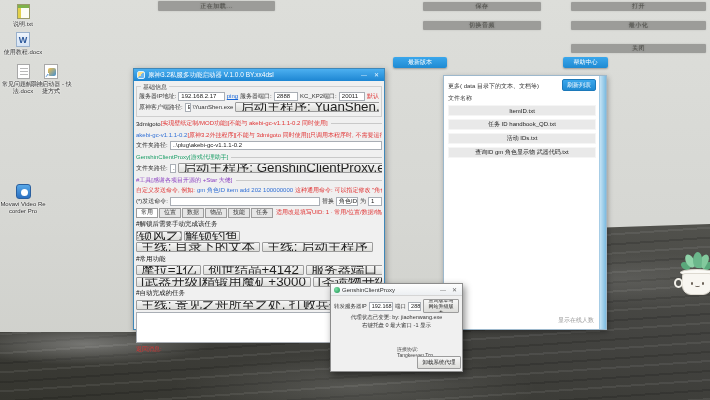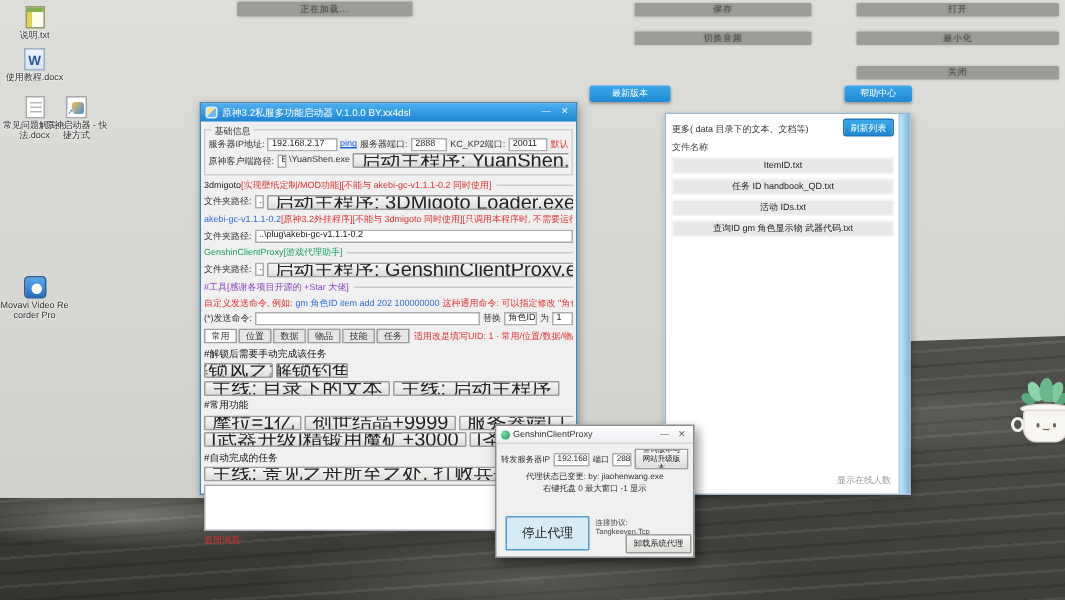--- a/index.html
+++ b/index.html
@@ -195,25 +195,20 @@
         <span class="inp" style="width:98px">E:\Grasscutter32\YuanShen.3.2.0(YuanShen.3.2.0</span>
         <span class="lbl">\YuanShen.exe</span>
         <button class="btn">启动主程序: YuanShen.exe</button>
       </div>
     </div>
 
     <div class="sep">
       <span class="t-dark">3dmigoto</span>
       <span class="t-red">[实现壁纸定制/MOD功能][不能与 akebi-gc-v1.1.1-0.2 同时使用]</span>
     </div>
-    <div class="row">
-      <span class="lbl">文件夹路径:</span>
-      <span class="inp" style="flex:1">..\plug\3dmigoto</span>
-      <button class="btn">启动主程序: 3DMigoto Loader.exe</button>
-    </div>
 
     <div class="sep">
       <span class="t-blue">akebi-gc-v1.1.1-0.2</span>
       <span class="t-red">[原神3.2外挂程序][不能与 3dmigoto 同时使用][只调用本程序时, 不需要运行原神主程序]</span>
     </div>
     <div class="row">
       <span class="lbl">文件夹路径:</span>
       <span class="inp" style="flex:1">..\plug\akebi-gc-v1.1.1-0.2</span>
     </div>
 
@@ -250,32 +245,32 @@
       <span class="tab">数据</span>
       <span class="tab">物品</span>
       <span class="tab">技能</span>
       <span class="tab">任务</span>
       <span class="t-red" style="margin-left:2px">适用改是填写UID: 1 · 常用/位置/数据/物品类</span>
     </div>
 
     <div class="sect">#解锁后需要手动完成该任务</div>
     <div class="row">
       <button class="btn" style="width:46px">解锁风之翼</button>
-      <button class="btn" style="width:48px">解锁钓鱼</button>
+      <button class="btn" style="width:56px">解锁钓鱼</button>
 
     </div>
     <div class="row">
       <button class="btn">主线: 目录下的文本</button>
       <button class="btn">主线: 启动主程序</button>
     </div>
 
     <div class="sect">#常用功能</div>
     <div class="row">
       <button class="btn">摩拉=1亿</button>
-      <button class="btn">创世结晶+9999</button>
+      <button class="btn">创世结晶+4142</button>
       <button class="btn">服务器端口</button>
       <button class="btn">无限使用Q技能</button>
 
     </div>
     <div class="row">
       <button class="btn">[武器升级]精锻用魔矿+3000</button>
       <button class="btn">[圣遗物升级]祝圣精华+5000</button>
     </div>
 
     <div class="sect">#自动完成的任务</div>
@@ -303,16 +298,15 @@
       <span class="inp" style="width:18px">2888</span>
       <button class="btn btn-2l">查询版本与网站升级版本</button>
     </div>
     <div class="row ctr">
         <span>代理状态已变更: by: jiaohenwang.exe</span>
       </div>
     <div class="row ctr">
         <span>右键托盘 0 最大窗口 -1 显示</span>
       </div>
   </div>
-  <button class="stopbtn">停止代理</button>
   <span class="proto">连接协议: Tangkeeven.Tcp</span>
   <button class="btn unbtn">卸载系统代理</button>
 </div>
 
 </body></html>

